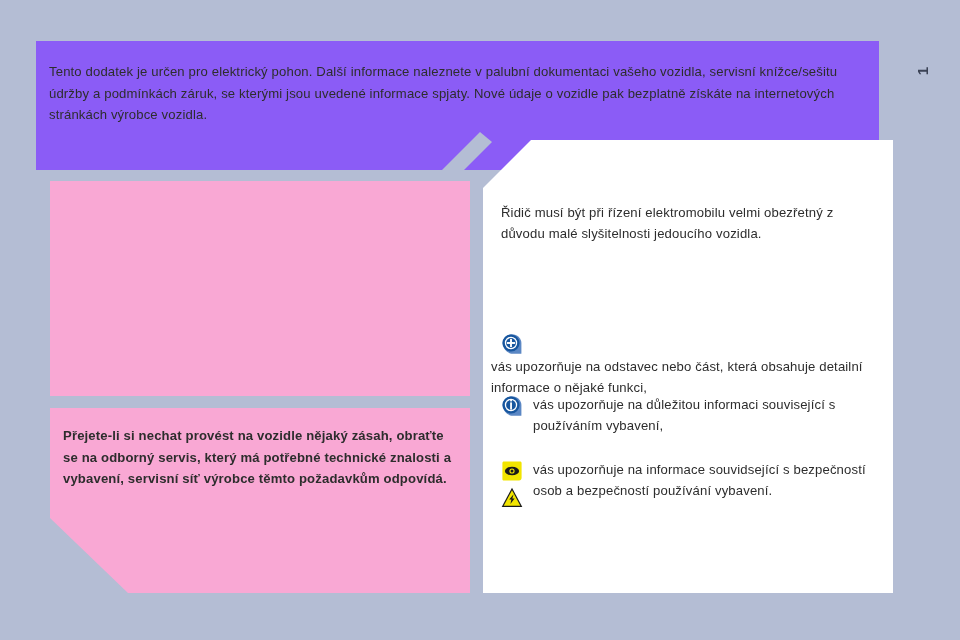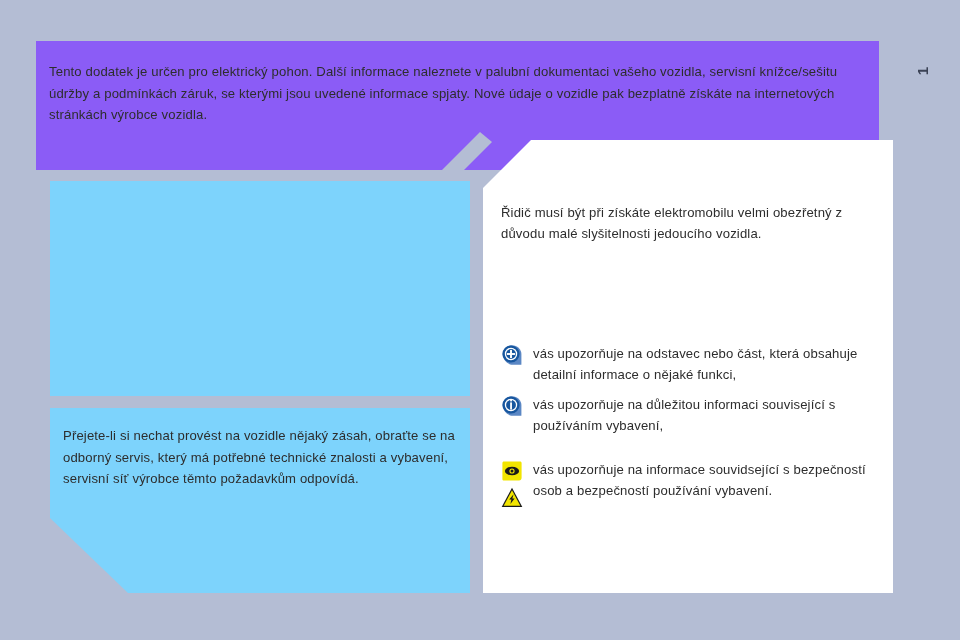--- a/index.html
+++ b/index.html
@@ -97,21 +97,21 @@
     margin: 0 0 12px 0;
   }
 
   .legend-row {
     position: absolute;
     left: 8px;
     width: 392px;
     display: flex;
     align-items: flex-start;
   }
-  .legend-row.r1 { top: 202px; }
+  .legend-row.r1 { top: 191px; flex-direction: column; }
   .legend-row.r2 { top: 253px; }
   .legend-row.r3 { top: 318px; justify-content: center; }
 
   .legend-icons {
     width: 42px;
     min-width: 42px;
     padding-top: 2px;
     display: flex;
     flex-direction: column;
     align-items: center;
@@ -121,21 +121,22 @@
     font-size: 13.1px;
     line-height: 21px;
     color: #2d2d2d;
     letter-spacing: 0.15px;
     padding-top: 1px;
   }
 
   
   .left-box {
     position: absolute;
-    background: #7dd3fc;
+    background: #f9a8d4;
+    font-weight: bold;
   }
   .left-box-a {
     left: 50px;
     top: 181px;
     width: 420px;
     height: 215px;
   }
   .left-box-b {
     left: 50px;
     top: 408px;
@@ -192,21 +193,21 @@
 
   <div class="top-banner">
     <div class="top-banner-text">Tento dodatek je určen pro elektrický pohon. Další informace naleznete v palubní dokumentaci vašeho vozidla, servisní knížce/sešitu údržby a podmínkách záruk, se kterými jsou uvedené informace spjaty. Nové údaje o vozidle pak bezplatně získáte na internetových stránkách výrobce vozidla.</div>
   </div>
 
   <div class="notch-shadow"></div>
 
   <div class="right-panel">
 
     <div class="intro-block">
-      <p class="intro-para">Řidič musí být při získáte elektromobilu velmi obezřetný z důvodu malé slyšitelnosti jedoucího vozidla.</p>
+      <p class="intro-para">Řidič musí být při řízení elektromobilu velmi obezřetný z důvodu malé slyšitelnosti jedoucího vozidla.</p>
     </div>
 
     <div class="legend-row r1">
       <div class="legend-icons">
         <span class="icon-plus">
           <svg class="icon-svg" width="22" height="22" viewBox="0 0 22 22">
             <path d="M11 1.2 C5.9 1.2 1.7 5.2 1.7 10.1 C1.7 15.2 6.1 20.8 11.6 20.8 L20.4 20.8 L20.4 10.1 C20.4 5.2 16.1 1.2 11 1.2 Z" fill="#5b87c4"></path>
             <circle cx="10" cy="10" r="8.6" fill="#17569e"></circle>
             <circle cx="10" cy="10" r="6.2" fill="#ffffff"></circle>
             <circle cx="10" cy="10" r="4.9" fill="#17569e"></circle>

